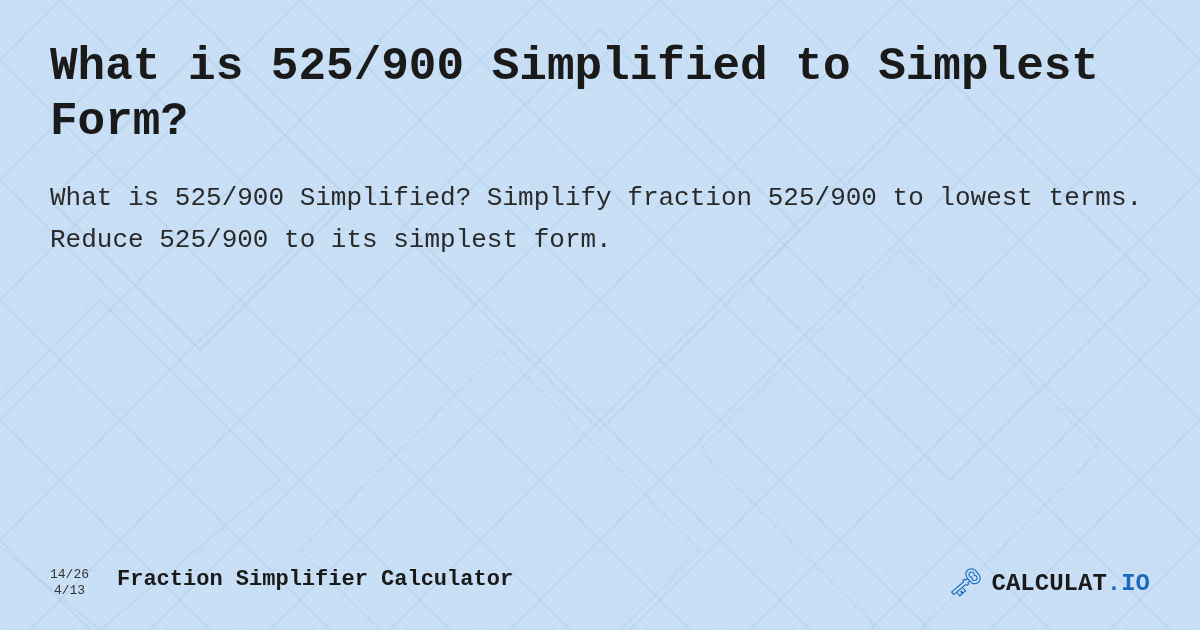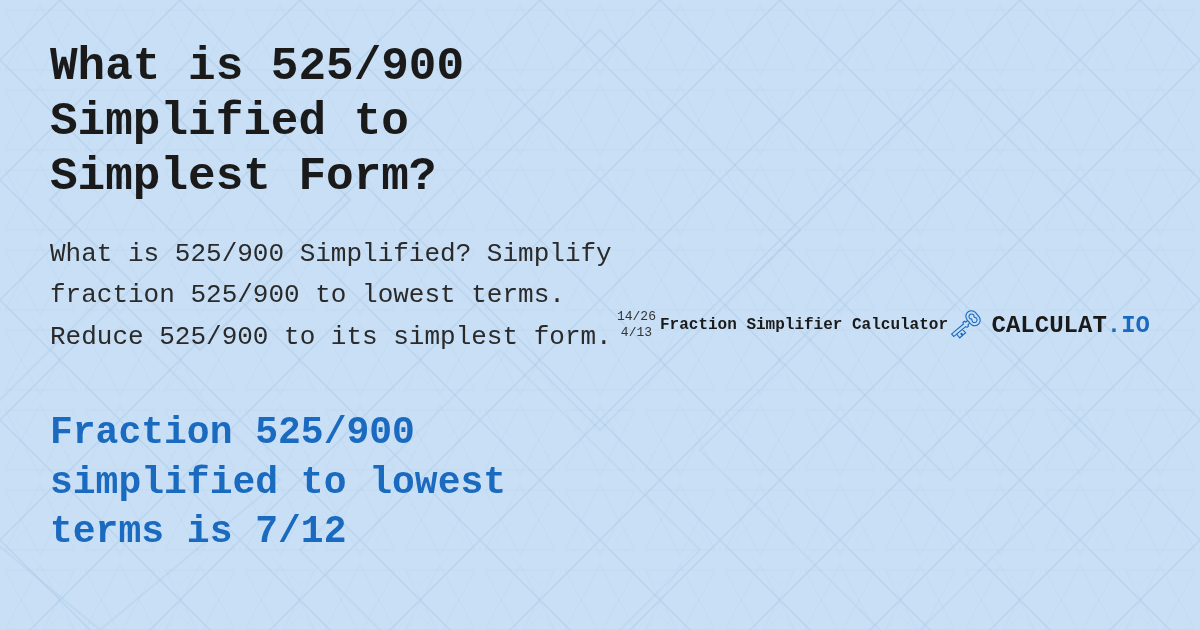--- a/index.html
+++ b/index.html
@@ -26,21 +26,21 @@
       height: 100%;
       z-index: 0;
     }
 
     .content {
       position: relative;
       z-index: 1;
       padding: 40px 50px 30px 50px;
       height: 100%;
       display: flex;
-      flex-direction: row;
+      flex-direction: column;
       justify-content: space-between;
     }
 
     .main-section {
       flex: 1;
     }
 
     h1 {
       font-size: 46px;
       font-weight: 900;
@@ -68,36 +68,35 @@
 
     .footer {
       display: flex;
       align-items: center;
       justify-content: space-between;
       padding-top: 10px;
     }
 
     .footer-left {
       display: flex;
-      align-items: center;
-      gap: 4px;
+      gap: 28px;
     }
 
     .fraction-stack {
       display: flex;
       flex-direction: column;
       align-items: center;
       font-size: 13px;
       font-family: 'Courier New', Courier, monospace;
       color: #333;
       line-height: 1.2;
     }
 
     .footer-brand {
-      font-size: 16px;
+      font-size: 22px;
       font-weight: 700;
       color: #1a1a1a;
       font-family: 'Courier New', Courier, monospace;
     }
 
     .logo-area {
       display: flex;
       align-items: center;
       gap: 8px;
     }
@@ -144,21 +143,20 @@
   <polygon points="500,350 700,550 500,750 300,550" fill="none" stroke="#9bbddc" stroke-width="2" opacity="0.15"></polygon>
   <polygon points="900,250 1100,450 900,650 700,450" fill="none" stroke="#9bbddc" stroke-width="2" opacity="0.15"></polygon>
 </svg>
 
 <div class="content">
   <div class="main-section">
     <h1>What is 525/900 Simplified to Simplest Form?</h1>
 
     <p class="description">What is 525/900 Simplified? Simplify fraction 525/900 to lowest terms. Reduce 525/900 to its simplest form.</p>
 
-    <p class="result">Fraction 525/900 simplified to lowest terms is 7/12</p>
   </div>
 
   <div class="footer">
     <div class="footer-left">
       <div class="fraction-stack">
         <span>14/26</span>
         <span>4/13</span>
       </div>
       <span class="footer-brand">Fraction Simplifier Calculator</span>
     </div>

